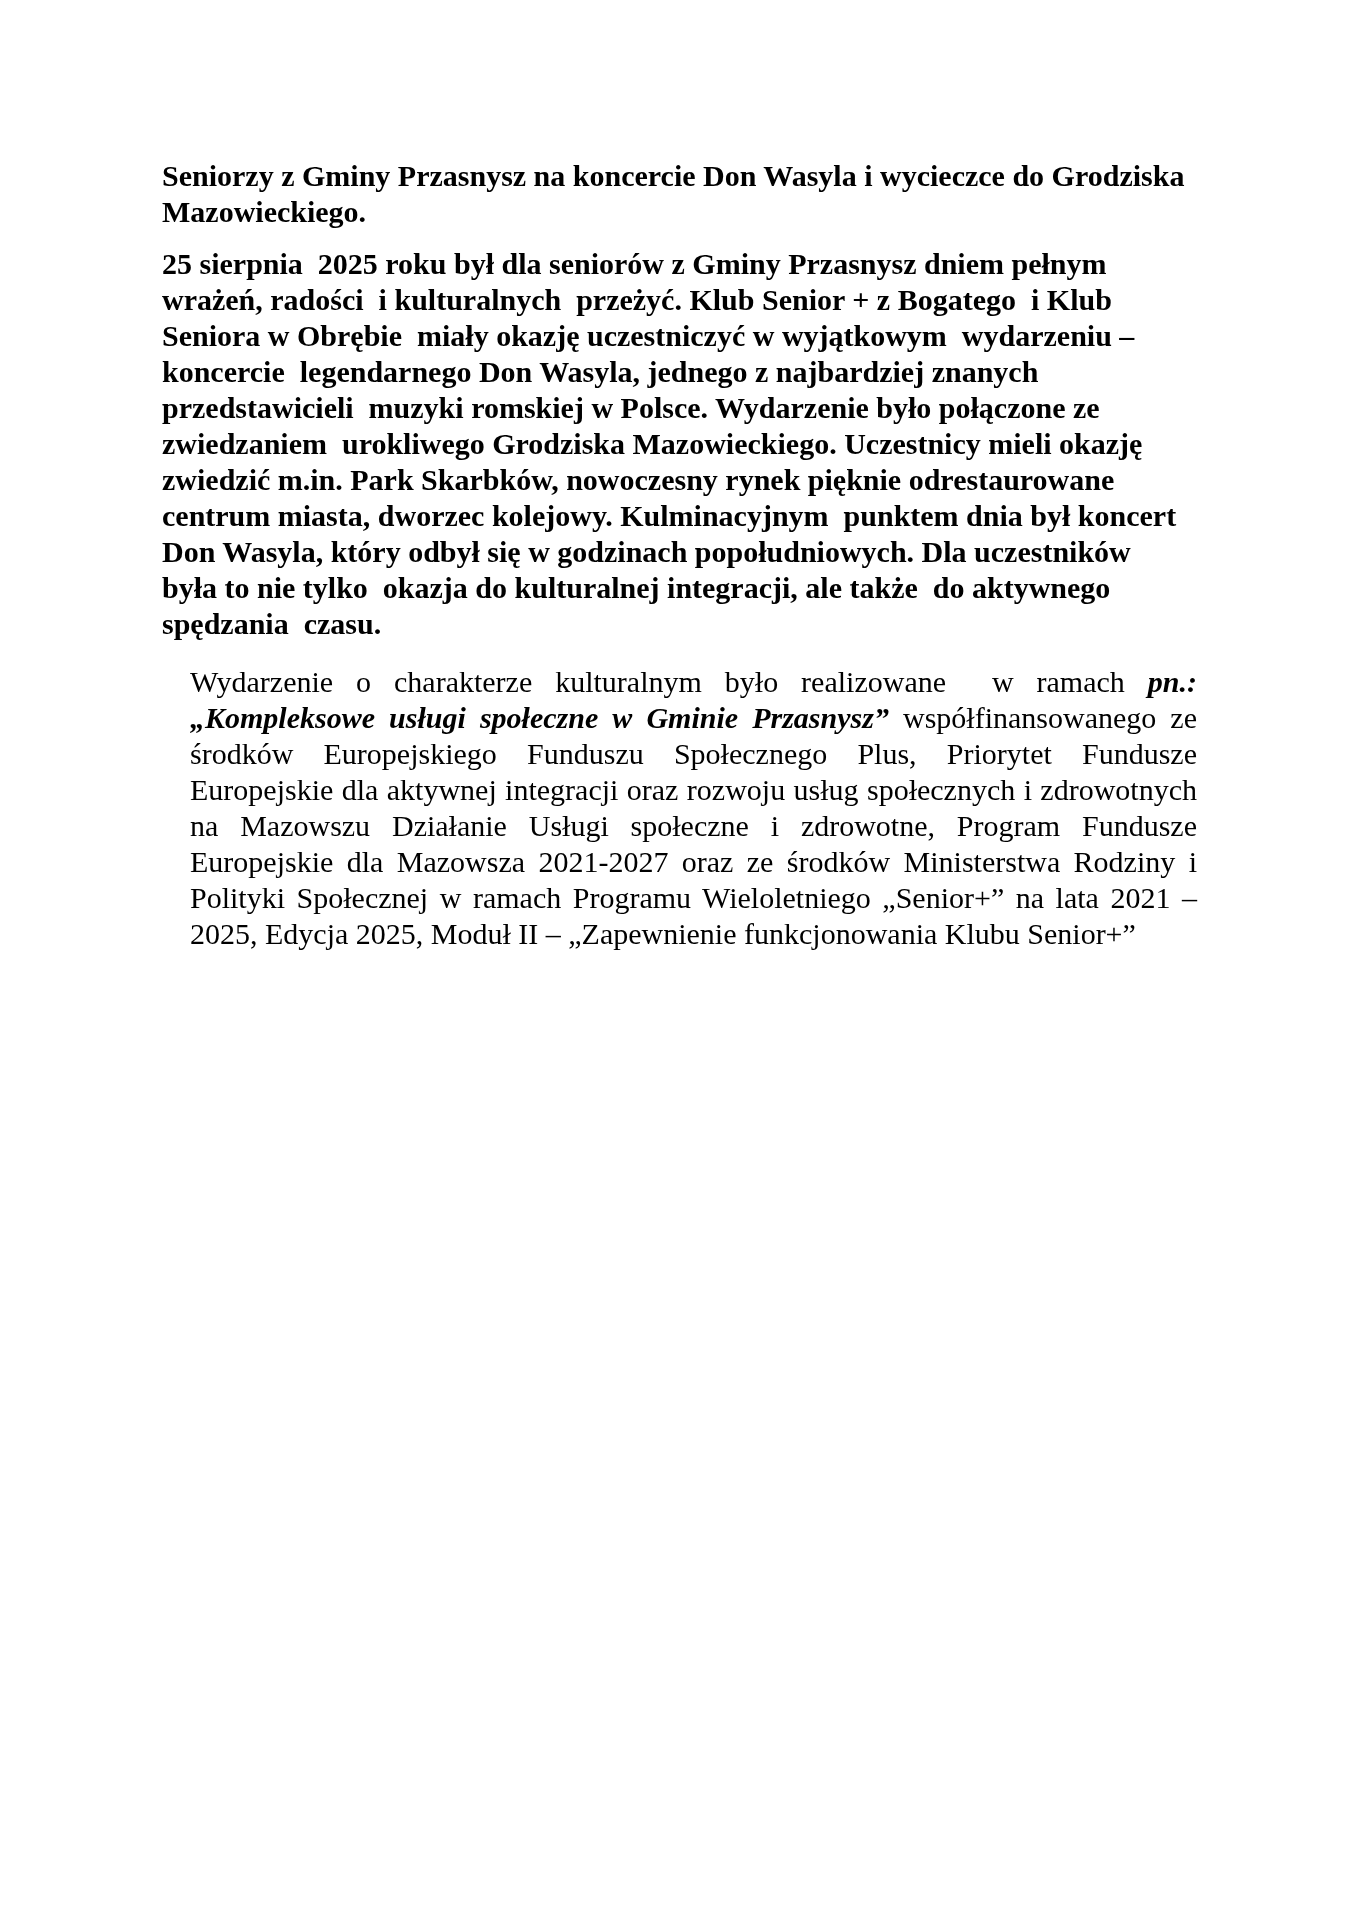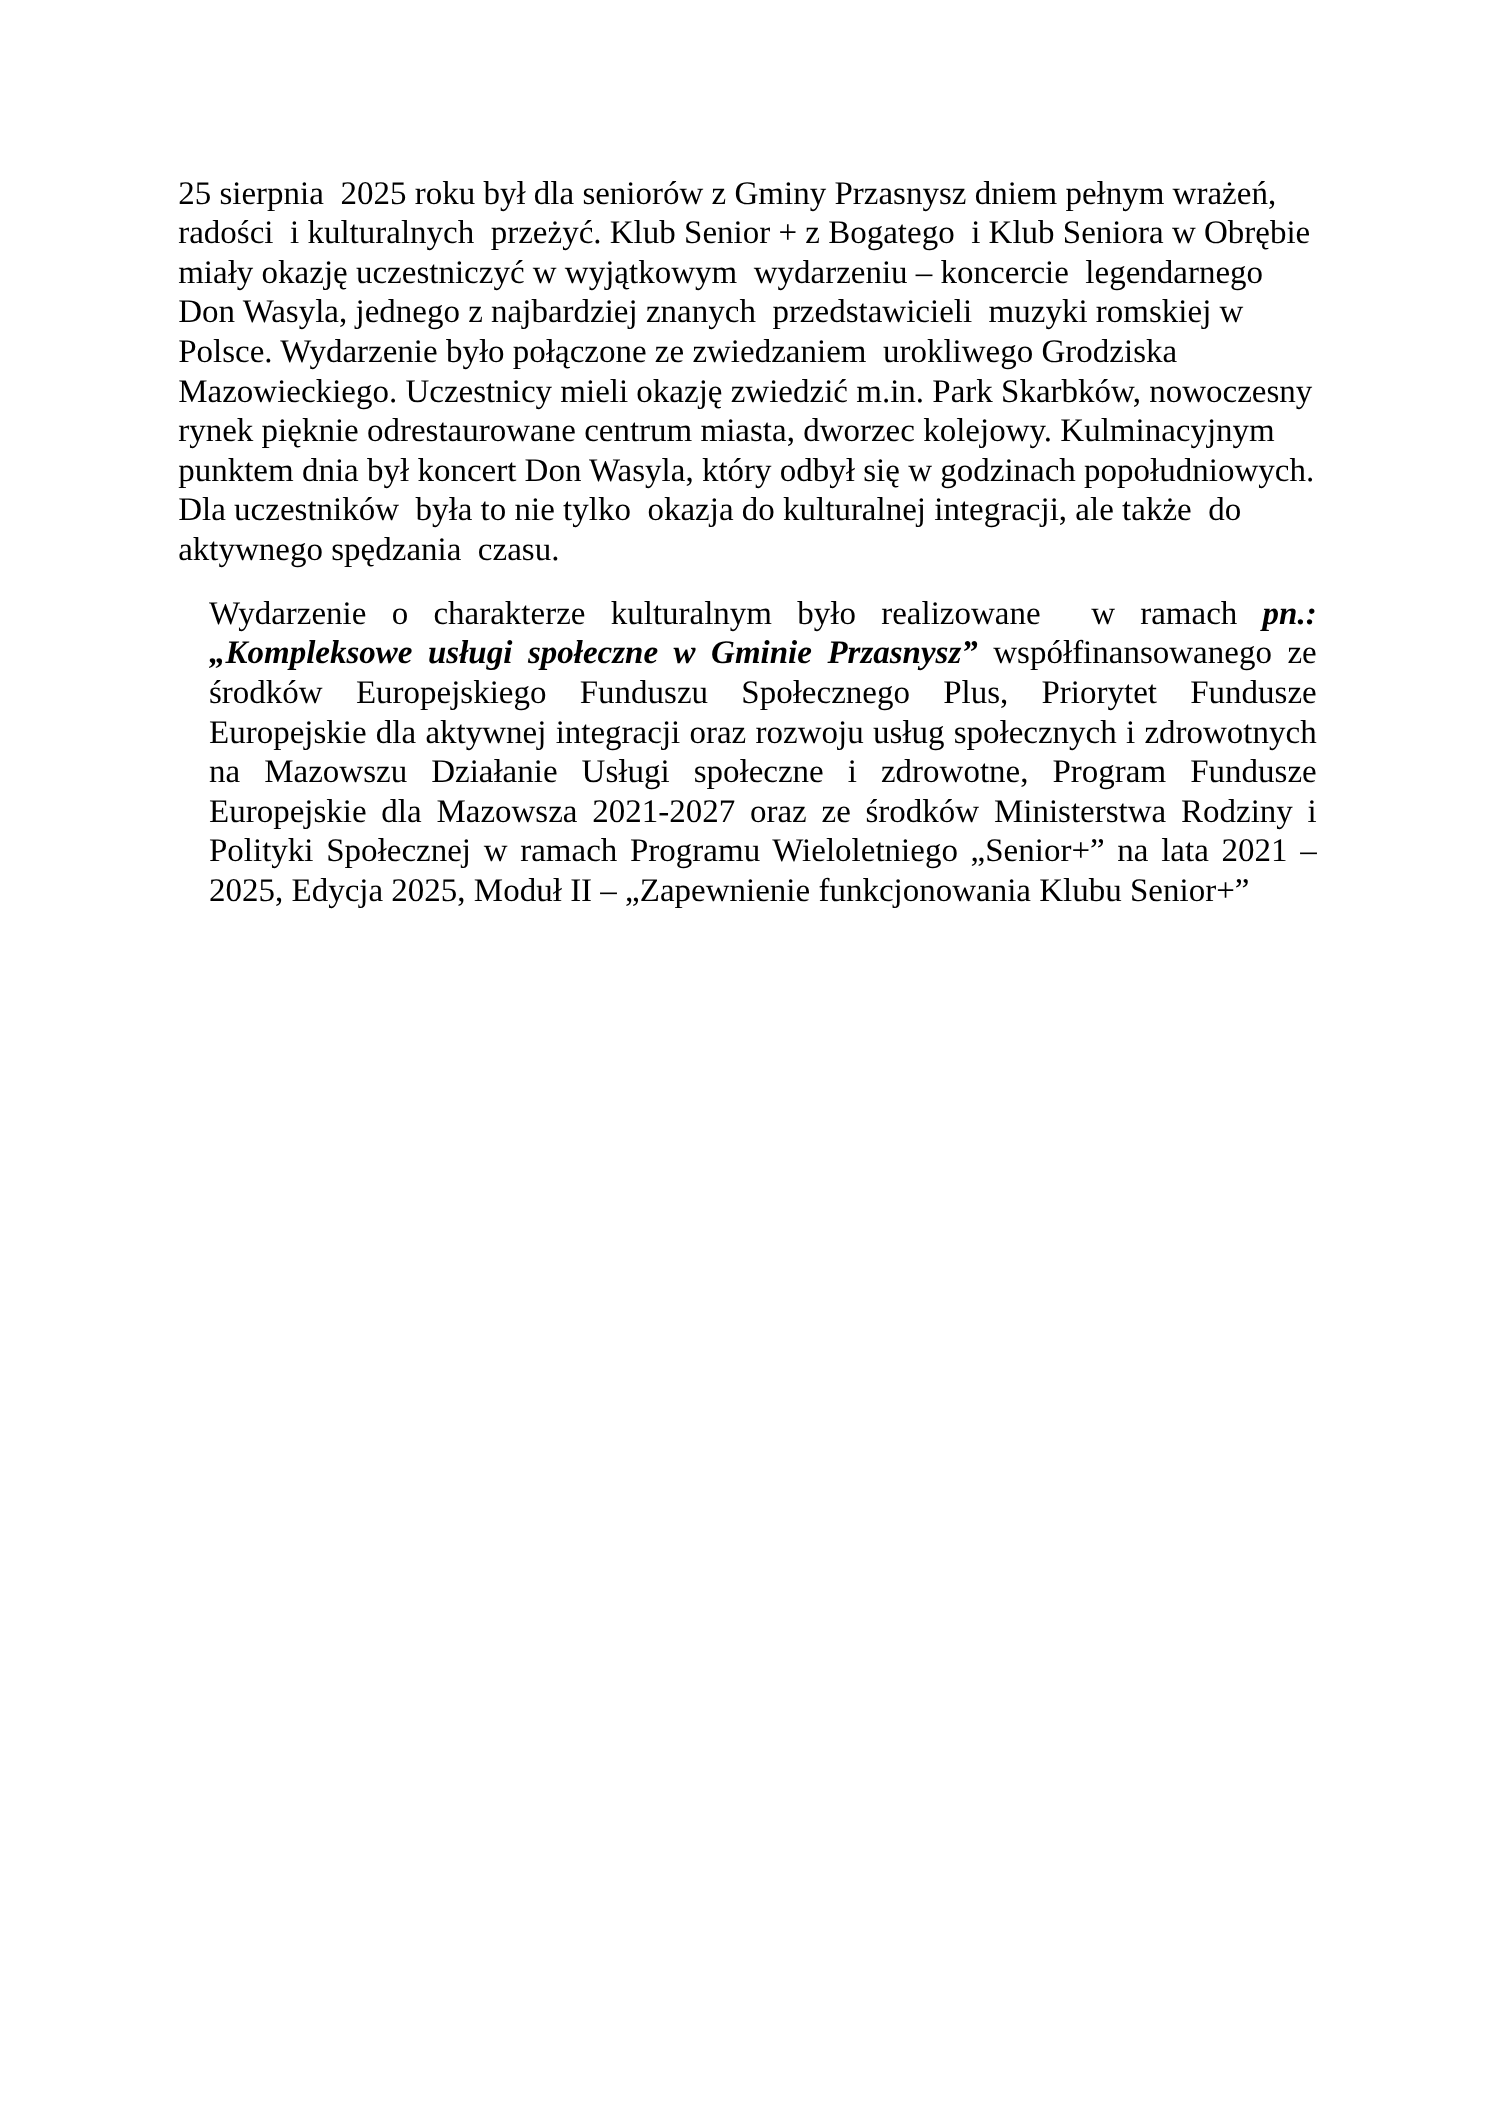--- a/index.html
+++ b/index.html
@@ -31,35 +31,37 @@
     margin: 0 0 16px 0;
     text-align: left;
     white-space: pre-wrap;
   }
   .para {
     margin: 0 0 22px 0;
     white-space: pre-wrap;
   }
   .para-left {
     text-align: left;
+    font-weight: bold;
   }
   .para-justify {
     text-align: justify;
     margin-left: 28px;
   }
   .emphasis {
     font-weight: bold;
     font-style: italic;
   }
 </style>
 </head>
 <body>
 
 <div class="page">
   <div class="content">
 
+    <h1 class="doc-title">Seniorzy z Gminy Przasnysz na koncercie Don Wasyla i wycieczce do Grodziska Mazowieckiego.</h1>
 
     <p class="para para-left">25 sierpnia  2025 roku był dla seniorów z Gminy Przasnysz dniem pełnym wrażeń, radości  i kulturalnych  przeżyć. Klub Senior + z Bogatego  i Klub Seniora w Obrębie  miały okazję uczestniczyć w wyjątkowym  wydarzeniu – koncercie  legendarnego Don Wasyla, jednego z najbardziej znanych  przedstawicieli  muzyki romskiej w Polsce. Wydarzenie było połączone ze zwiedzaniem  urokliwego Grodziska Mazowieckiego. Uczestnicy mieli okazję zwiedzić m.in. Park Skarbków, nowoczesny rynek pięknie odrestaurowane centrum miasta, dworzec kolejowy. Kulminacyjnym  punktem dnia był koncert Don Wasyla, który odbył się w godzinach popołudniowych. Dla uczestników  była to nie tylko  okazja do kulturalnej integracji, ale także  do aktywnego spędzania  czasu.</p>
 
     <p class="para para-justify"><span>Wydarzenie o charakterze kulturalnym było realizowane  w ramach </span><span class="emphasis">pn.: „Kompleksowe usługi społeczne w Gminie Przasnysz”</span><span> współfinansowanego ze środków Europejskiego Funduszu Społecznego Plus, Priorytet Fundusze Europejskie dla aktywnej integracji oraz rozwoju usług społecznych i zdrowotnych na Mazowszu Działanie Usługi społeczne i zdrowotne, Program Fundusze Europejskie dla Mazowsza 2021-2027 oraz ze środków Ministerstwa Rodziny i Polityki Społecznej w ramach Programu Wieloletniego „Senior+” na lata 2021 – 2025, Edycja 2025, Moduł II – „Zapewnienie funkcjonowania Klubu Senior+”</span></p>
 
   </div>
 </div>
 
 </body></html>

